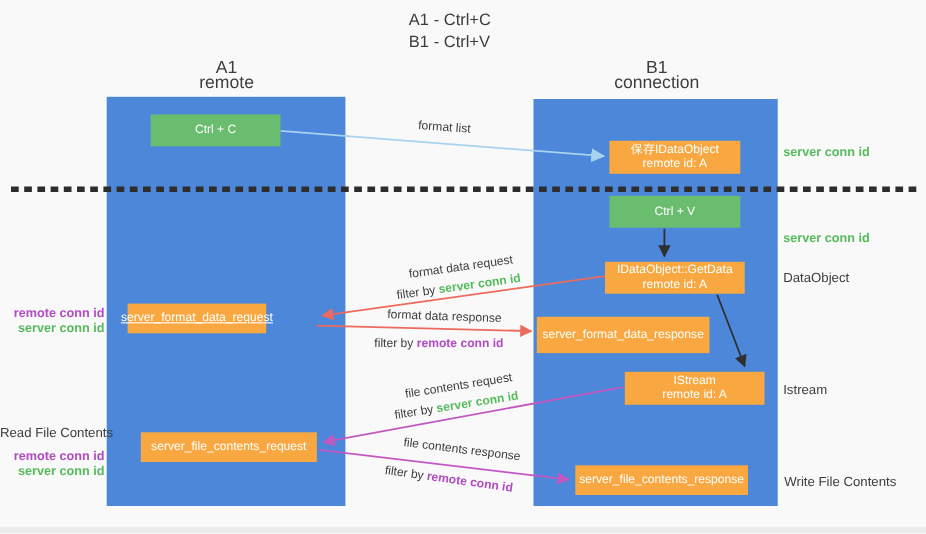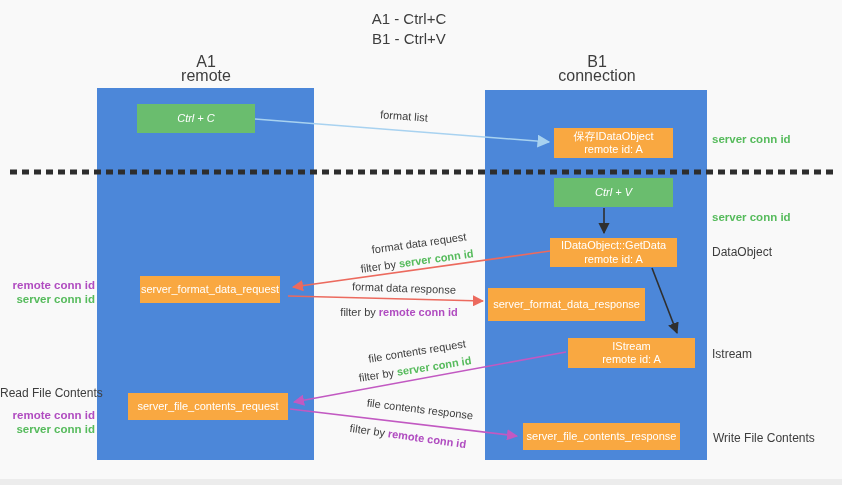--- a/index.html
+++ b/index.html
@@ -1,41 +1,41 @@
 <!DOCTYPE html>
 <html style="--bg: #f9f9f9; --blue: #4c87d9; --green: #6abd6e; --orange: #f9a841; --green-text: #56bb5c; --purple-text: #b04cc0; --red-arrow: #ec6a5e; --magenta-arrow: #c259c2; --lightblue: #a8d2f0; --black-arrow: #2f2f2f; --darktext: #3d3d3d; --dash: #2d2d2d;"><head>
 <meta charset="utf-8">
 <style>
   html,body{margin:0;padding:0;}
   body{font-family:"Liberation Sans", sans-serif; background:#ffffff;}
   #canvas{position:relative; width:842px; height:485px; background:var(--bg); overflow:hidden;}
 
   .lifeline{position:absolute; background:var(--blue); z-index:1;}
 
-  .title{position:absolute; z-index:5; text-align:center; color:var(--darktext);
+  .title{position:absolute; z-index:5; text-align:left; color:var(--darktext);
          font-size:15px; line-height:20px; transform:translate(-50%,0); white-space:nowrap;}
 
   .col-header{position:absolute; z-index:5; text-align:center; color:var(--darktext);
               font-size:16px; line-height:14px; transform:translate(-50%,0); white-space:nowrap;}
 
   svg.overlay{position:absolute; left:0; top:0; z-index:3; pointer-events:none;}
   .dash{stroke:var(--dash); stroke-width:5; stroke-dasharray:7 5;}
   .ln-lb{stroke:var(--lightblue); stroke-width:1.6; fill:none;}
   .ln-bk{stroke:var(--black-arrow); stroke-width:1.6; fill:none;}
   .ln-rd{stroke:var(--red-arrow); stroke-width:1.6; fill:none;}
   .ln-mg{stroke:var(--magenta-arrow); stroke-width:1.6; fill:none;}
   .mk-lb{fill:var(--lightblue);}
   .mk-bk{fill:var(--black-arrow);}
   .mk-rd{fill:var(--red-arrow);}
   .mk-mg{fill:var(--magenta-arrow);}
 
   .box{position:absolute; z-index:4; display:flex; flex-direction:column; align-items:center;
        justify-content:center; color:#fff; font-size:11px; line-height:13.5px; text-align:center;
        white-space:nowrap;}
-  .green{background:var(--green);font-style:italic;}
+  .green{background:var(--green);}
   .orange{background:var(--orange);}
 
   .elabel{position:absolute; z-index:5; font-size:11px; color:var(--darktext); white-space:nowrap;
           transform-origin:center;}
   .g{color:var(--green-text); font-weight:700;}
   .p{color:var(--purple-text); font-weight:700;}
 
   .side{position:absolute; z-index:5; font-size:11.5px; white-space:nowrap; transform:translateY(-50%);}
   .side-dark{color:var(--darktext); font-weight:400; font-size:12px;}
   .side-left{left:0; width:95px; text-align:right;}
@@ -104,21 +104,21 @@
 
   <div class="box green" style="left:554px; top:178px; width:119px; height:29px;text-align:right;">
     <div>Ctrl + V</div>
   </div>
 
   <div class="box orange" style="left:550px; top:238px; width:127px; height:29px;">
     <div>IDataObject::GetData</div>
     <div>remote id: A</div>
   </div>
 
-  <div class="box orange" style="left:140px; top:276px; width:140px; height:27px;">
+  <div class="box orange" style="left:116px; top:276px; width:126px; height:27px;text-decoration:underline;">
     <div>server_format_data_request</div>
   </div>
 
   <div class="box orange" style="left:488px; top:288px; width:157px; height:33px;">
     <div>server_format_data_response</div>
   </div>
 
   <div class="box orange" style="left:568px; top:338px; width:127px; height:30px;">
     <div>IStream</div>
     <div>remote id: A</div>

